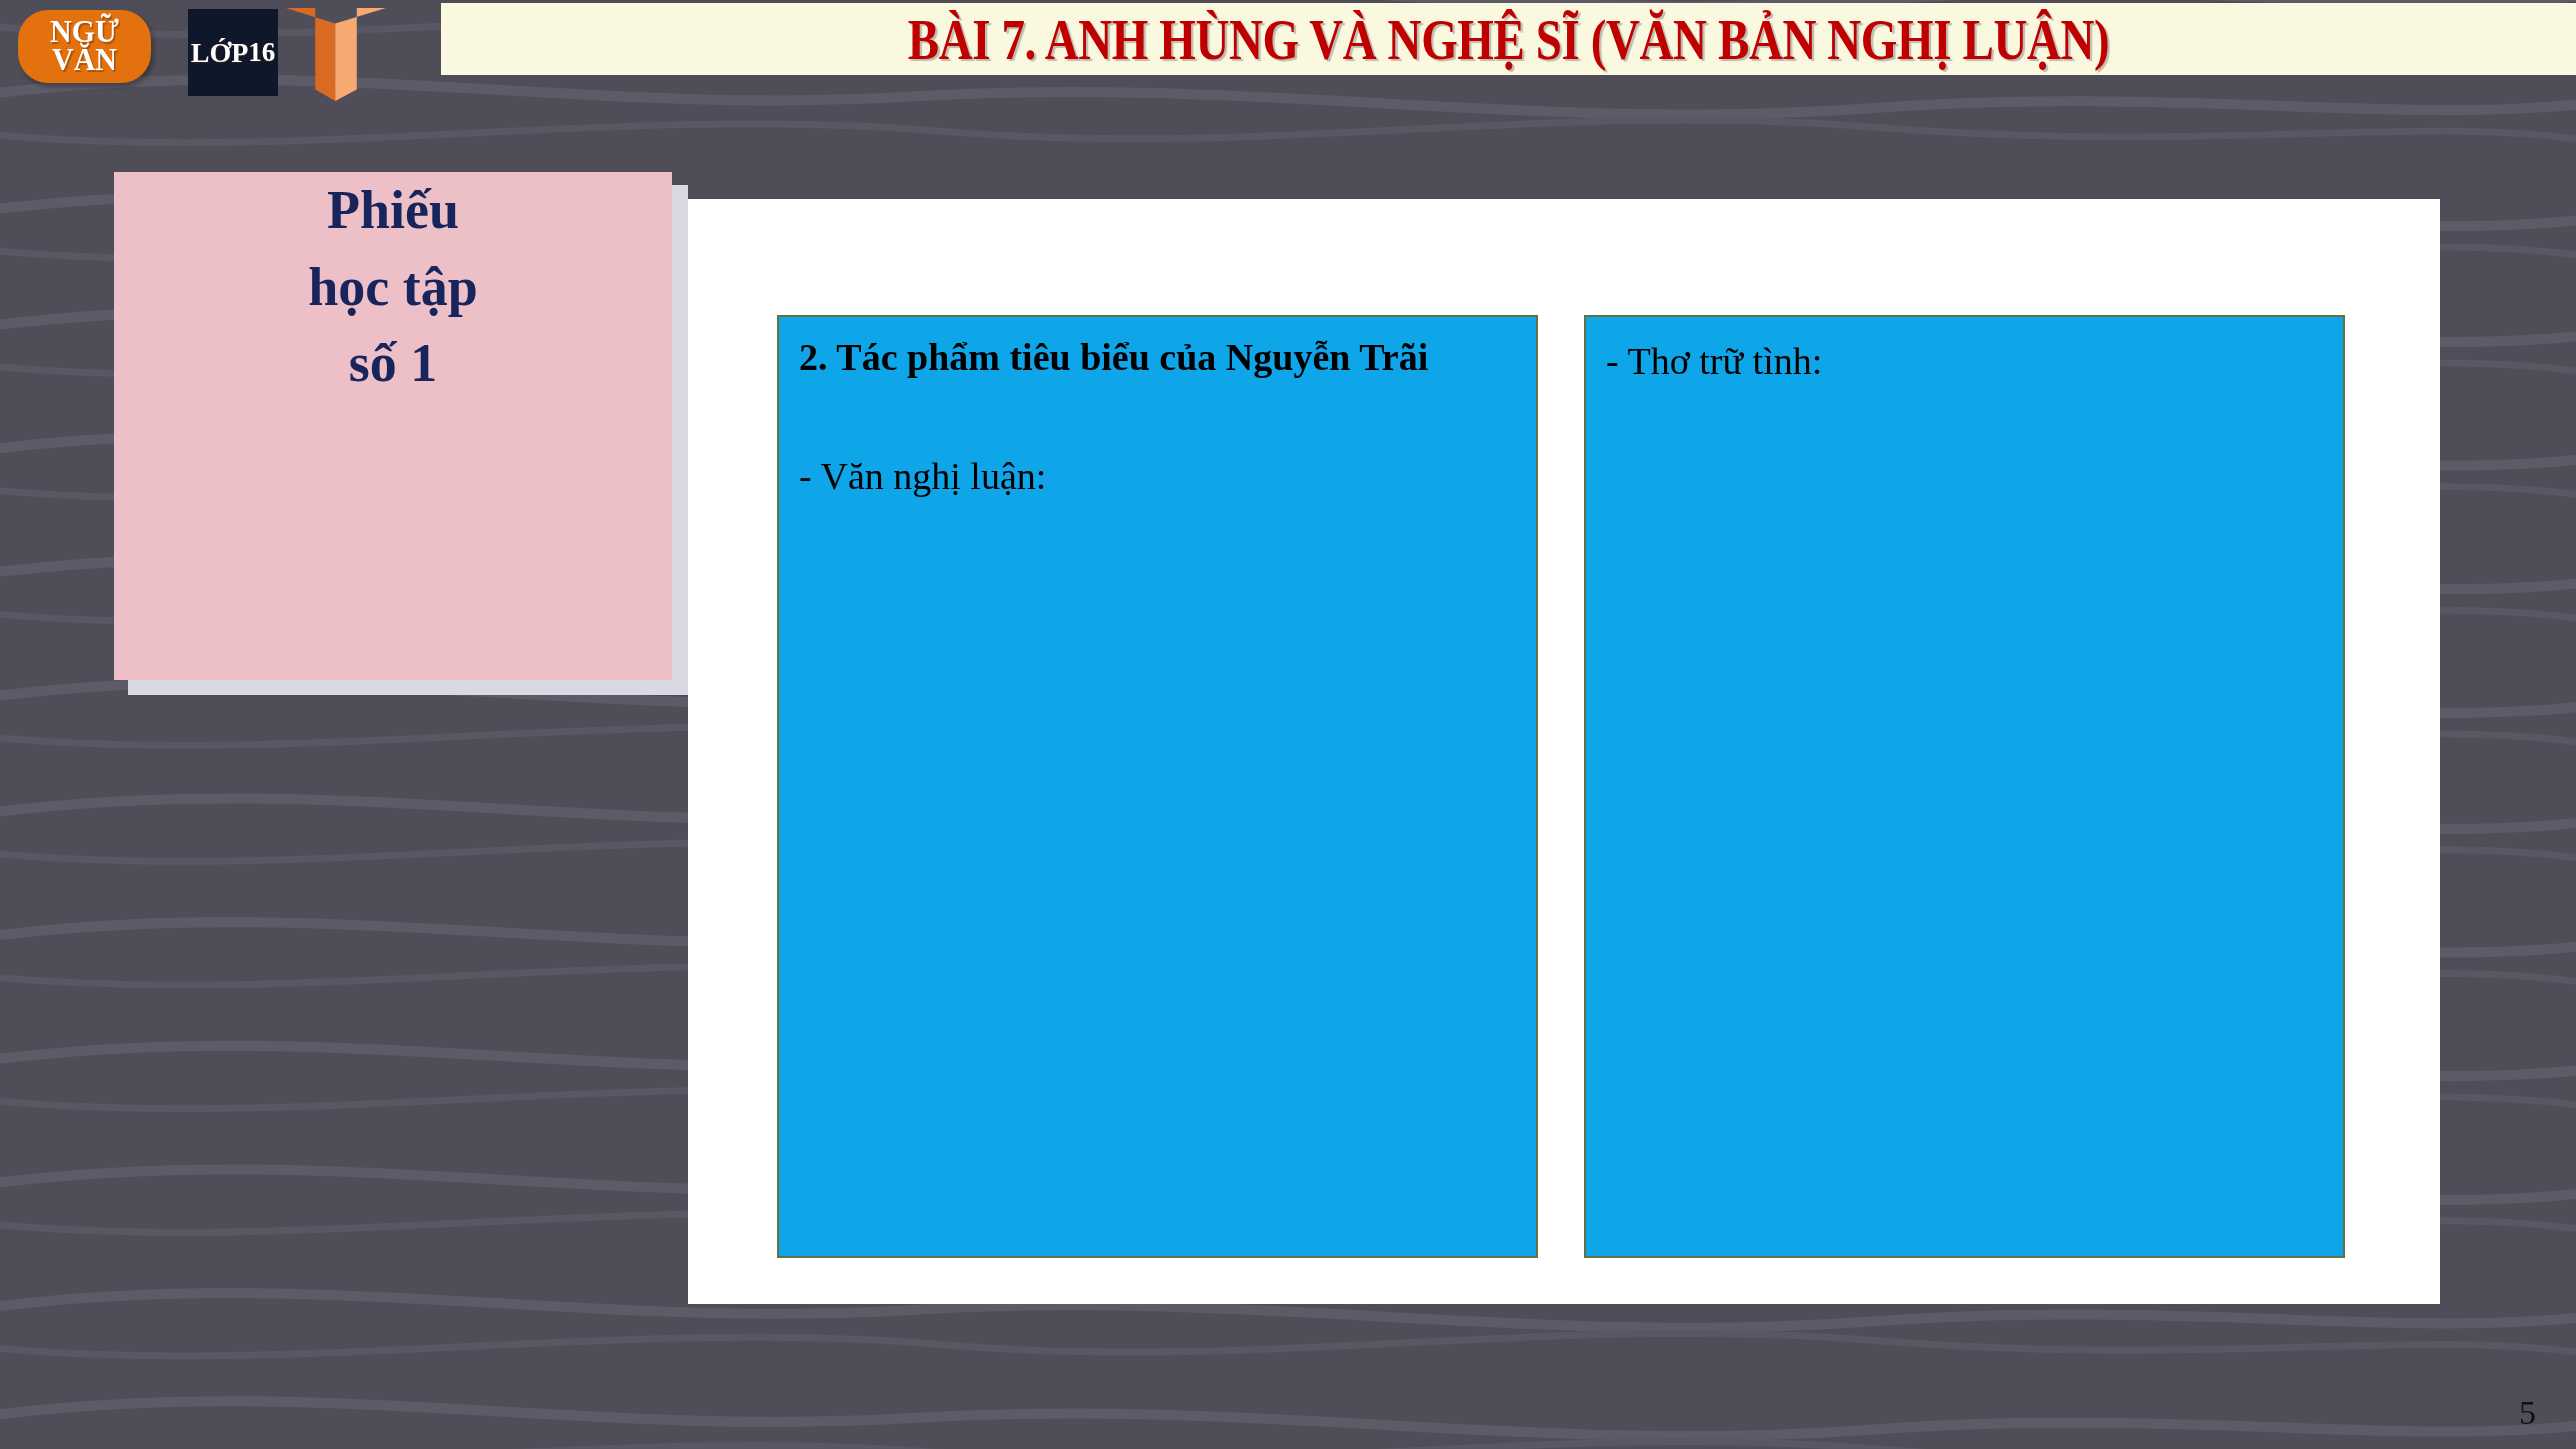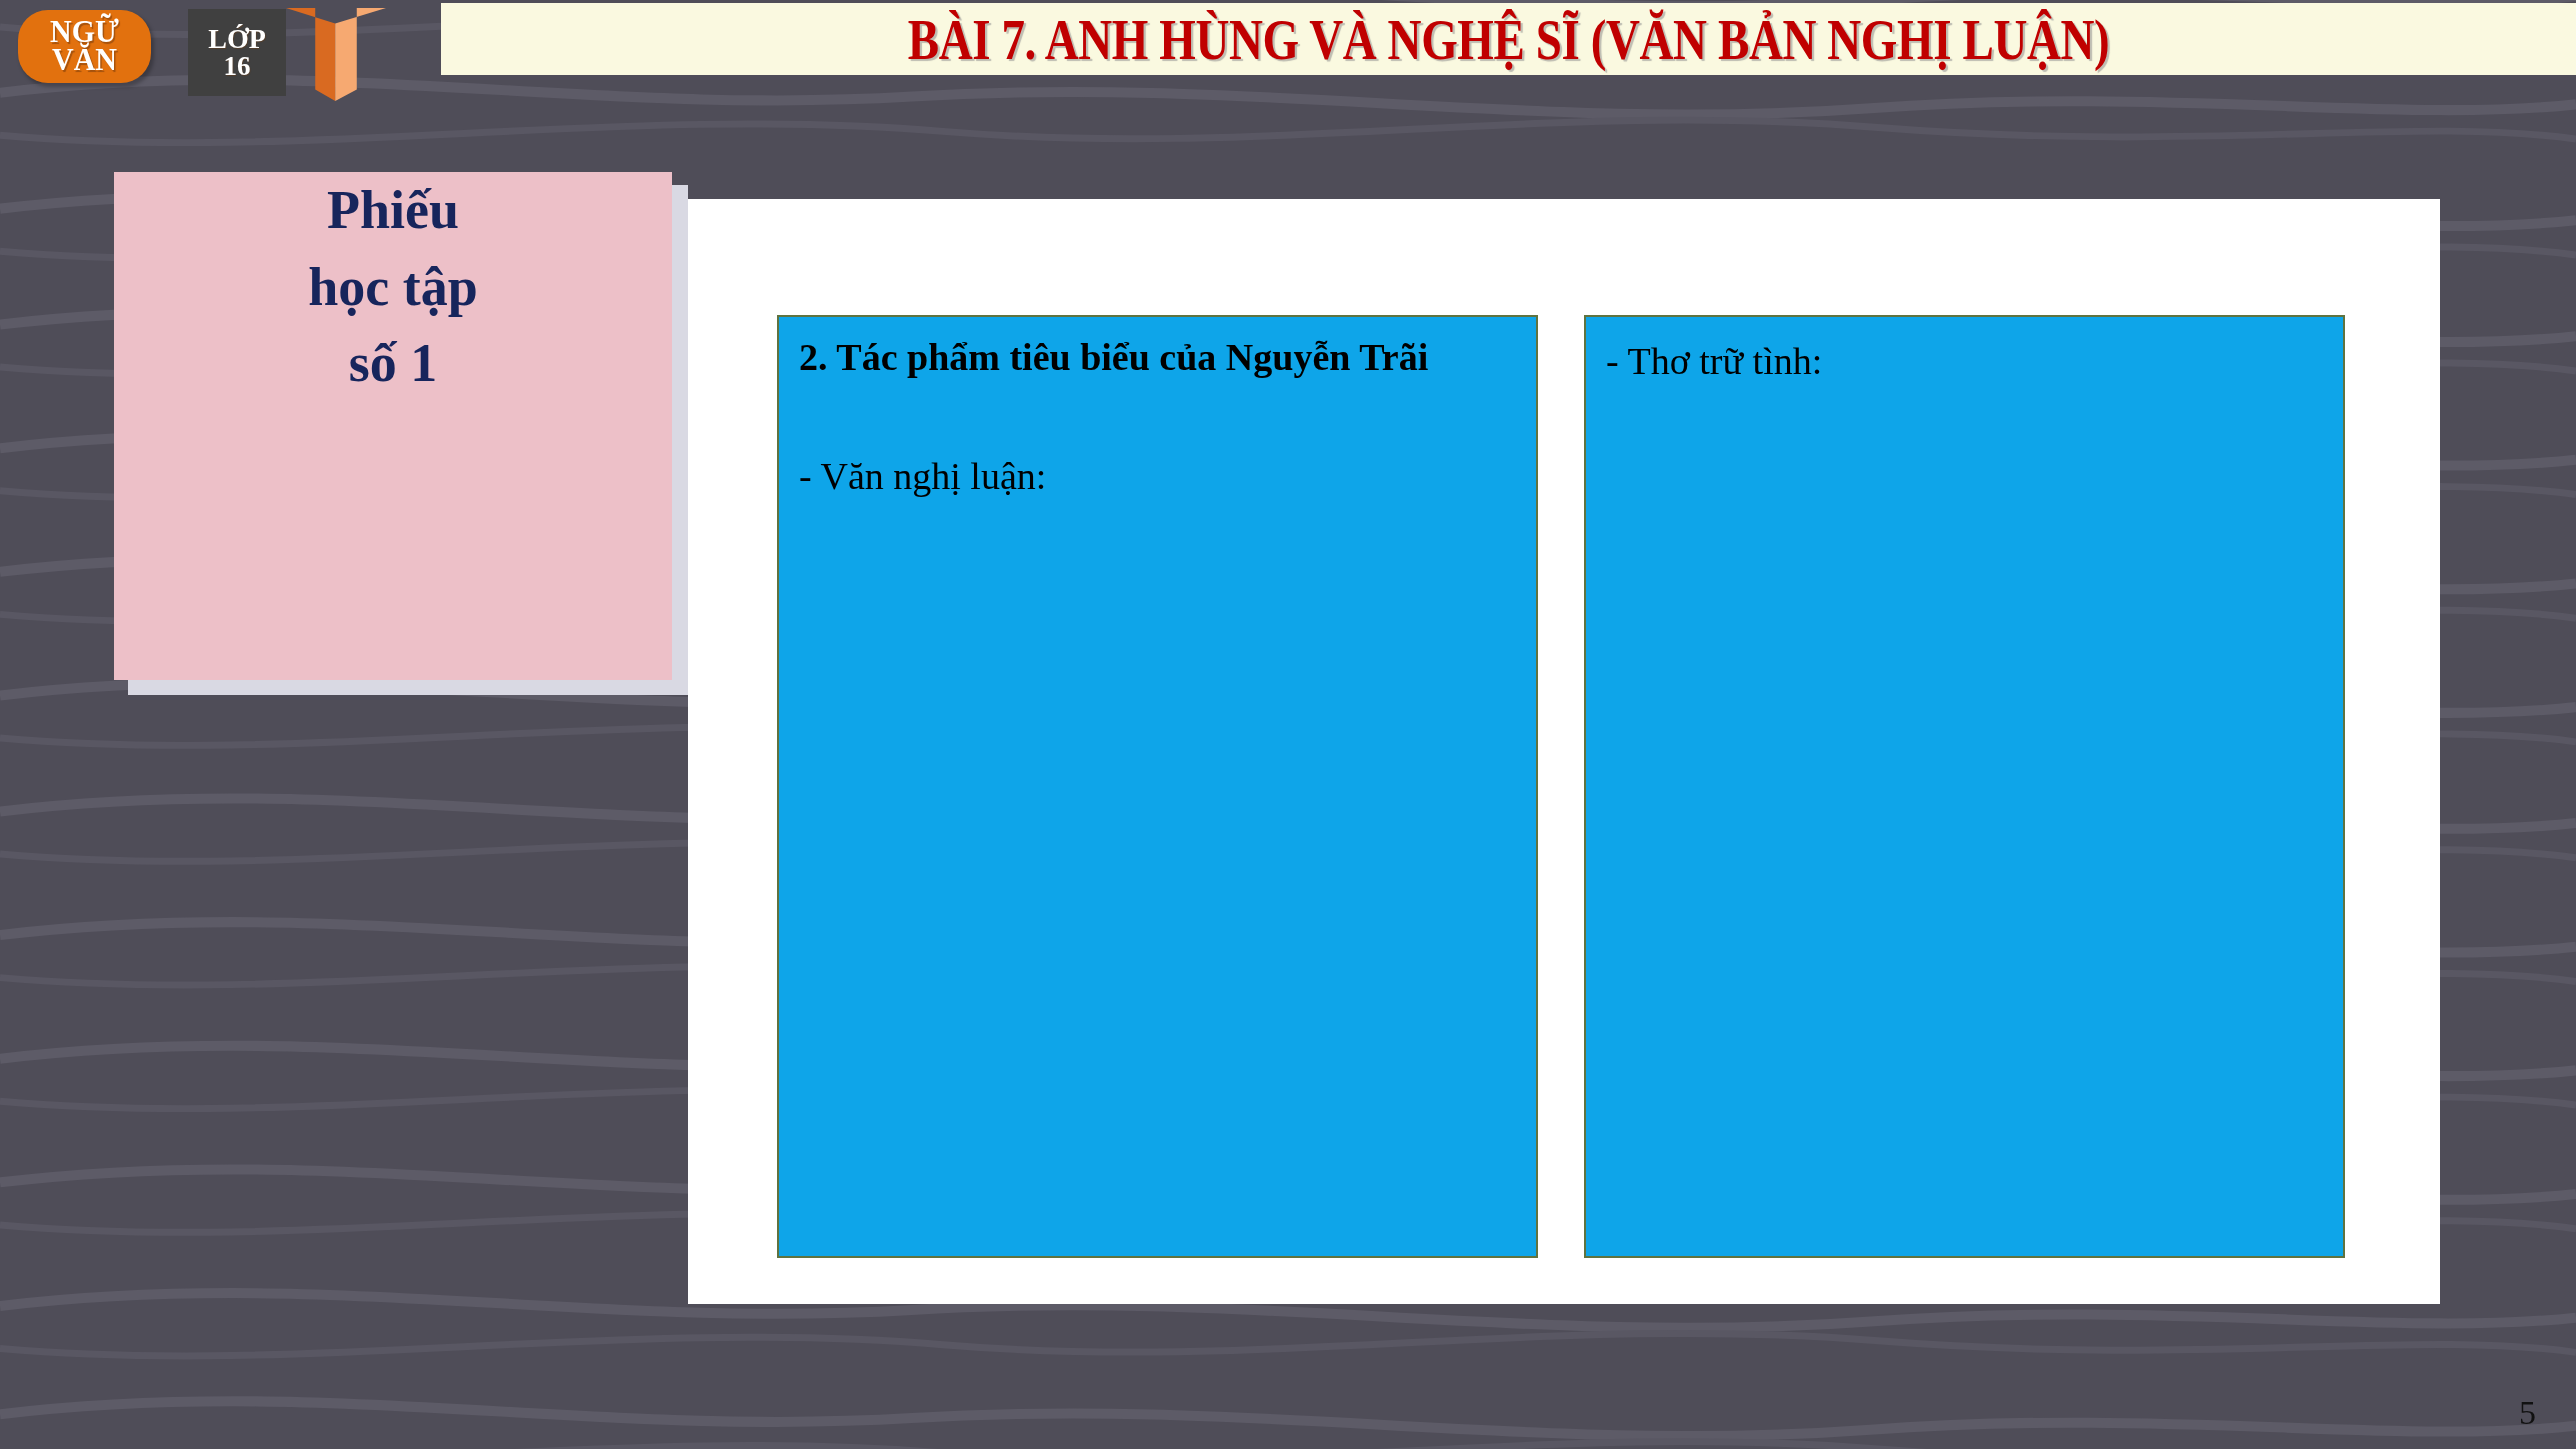--- a/index.html
+++ b/index.html
@@ -51,23 +51,23 @@
     display:flex; flex-direction:column;
     align-items:center; justify-content:center;
     color:#fff; line-height:0.94;
     box-shadow:2.3px 3.1px 3.9px rgba(0,0,0,.25);
     padding-bottom:1.5px;
   }
   #badge-nguvan span { font-size:30px; font-weight:bold; text-shadow:1.5px 1.5px 0.8px rgba(90,45,10,.45); transform:scaleY(1.05); }
 
   #badge-lop {
     position:absolute; left:188px; top:9.3px;
-    width:98px; height:87px;
-    background:#404040;
-    display:flex; flex-direction:column;
+    width:90px; height:87px;
+    background:#0f172a;
+    display:flex; flex-direction:row;
     align-items:center; justify-content:center;
     color:#fff; line-height:1.0;
   }
   #badge-lop span { font-size:28px; font-weight:bold; text-shadow:0.8px 0.8px 0.8px rgba(120,60,10,.35); }
   #badge-lop .lop-num { font-size:27px; }
 
   #book-fold { position:absolute; left:286px; top:7.7px; width:100px; height:93px; }
 
   
   #pink-card-shadow {

